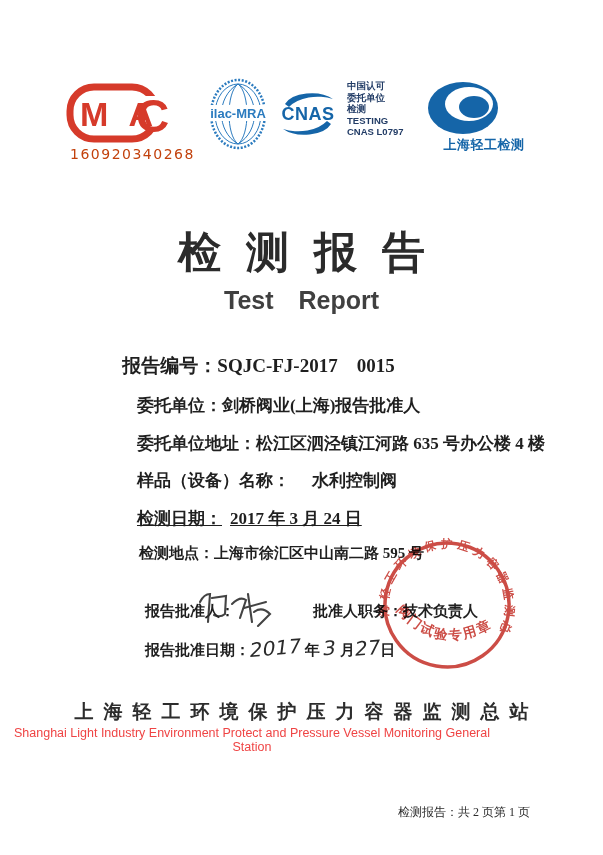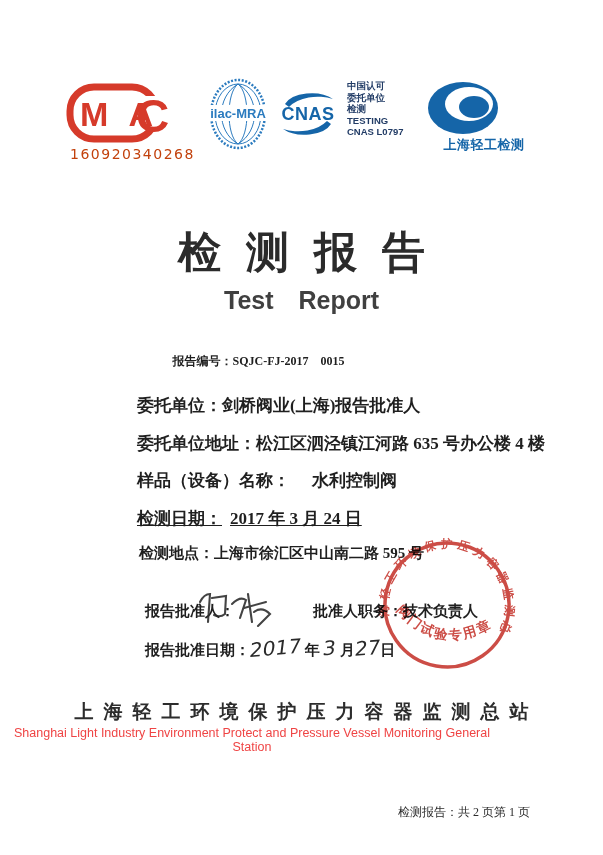--- a/index.html
+++ b/index.html
@@ -17,21 +17,21 @@
   .sqi-label { left:422px; top:136px; width:84px; text-align:center;
                font-family:"Liberation Sans",sans-serif; font-size:13px; font-weight:bold;
                color:#1565a8; letter-spacing:0.5px;margin-left:20px; }
 
   
   .title-zh { left:0; top:224px; width:603px; text-align:center; font-size:43px;
               font-weight:600; color:#2b2b2b; letter-spacing:25px; text-indent:25px; }
   .title-en { left:0; top:286px; width:603px; text-align:center;
               font-family:"Liberation Sans",sans-serif; font-size:25px; font-weight:bold;
               color:#404040; word-spacing:18px; }
-  .report-no { left:0; top:353px; width:517px; text-align:center; font-size:12px;
+  .report-no { left:0; top:353px; width:517px; text-align:center; font-size:19px;
                font-weight:bold; white-space:pre; }
 
   
   .field { left:137px; font-size:17px; font-weight:bold; white-space:pre; }
   .f1 { top:394px; } .f2 { top:432px; } .f3 { top:469px; } .f4 { top:507px;text-decoration:underline; }
   .f5 { top:544px; font-size:15px; left:139px; }
   .gap-lg { display:inline-block; width:22px; }
   .gap-sm { display:inline-block; width:8px; }
 
   

